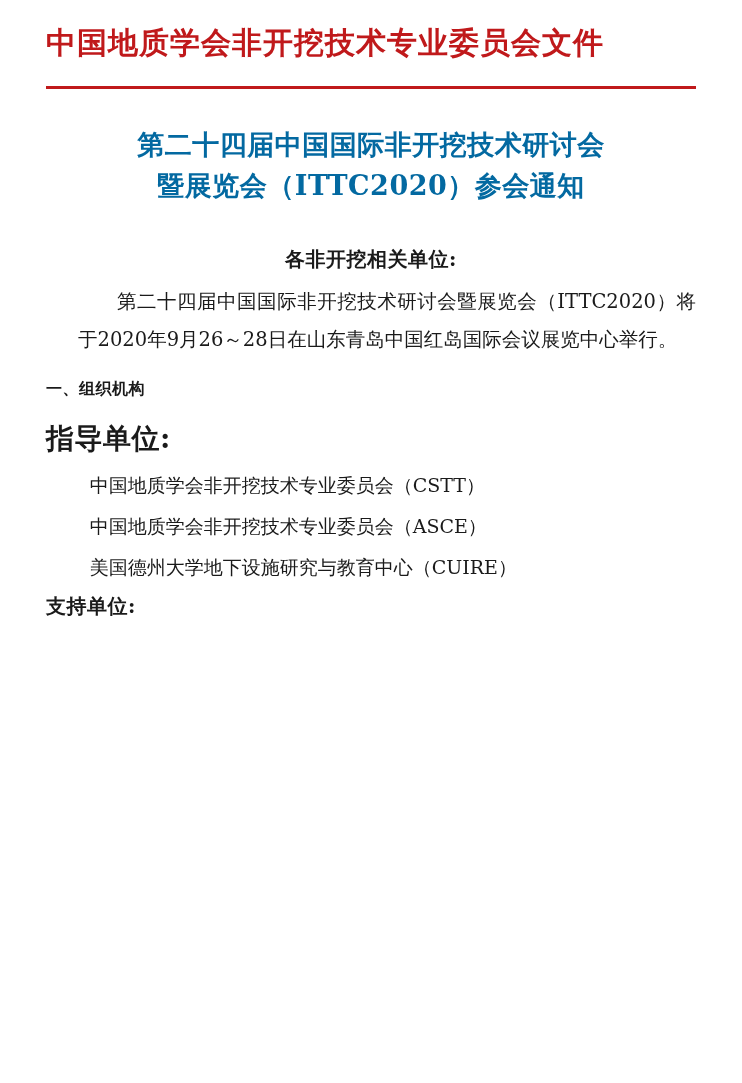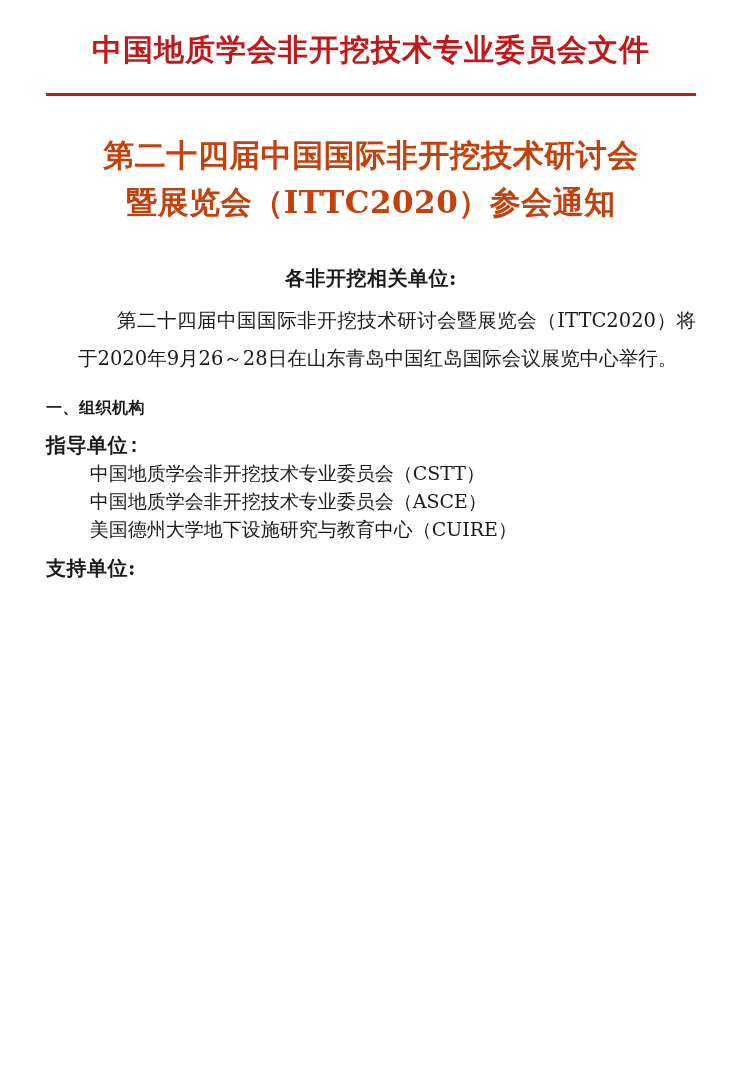--- a/index.html
+++ b/index.html
@@ -15,45 +15,44 @@
     overflow: hidden;
   }
   .page {
     position: relative;
     width: 742px;
     height: 1083px;
     box-sizing: border-box;
     padding: 0 46px;
   }
   .masthead {
-    text-align: center;
     color: #c0191b;
     font-family: "DejaVu Serif", "Liberation Serif", serif;
     font-weight: bold;
     font-size: 30px;
     letter-spacing: 1px;
-    padding-top: 33px;
+    padding-top: 26px;
     line-height: 1.1;
     white-space: nowrap;
   }
   .masthead-rule {
     margin-top: 27px;
     height: 3px;
     background: #c0191b;
     border: none;
   }
   .doc-title {
     text-align: center;
-    font-size: 31px;
+    font-size: 27px;
     font-weight: bold;
     letter-spacing: 0.5px;
     line-height: 1.5;
     margin-top: 36px;
     padding: 0 8px;
-    color: #c2410c;
+    color: #0369a1;
   }
   .doc-title .line {
     display: block;
     white-space: nowrap;
   }
   .salutation {
     font-size: 20px;
     font-weight: bold;
     margin-top: 40px;
     letter-spacing: 0.5px;
@@ -71,29 +70,28 @@
     text-indent: 2em;
     margin-left: 32px;
   }
   .section-h {
     font-size: 16px;
     font-weight: bold;
     margin-top: 12px;
     letter-spacing: 0.5px;
   }
   .sub-h {
-    font-size: 20px;
+    font-size: 28px;
     font-weight: bold;
-    margin-top: 13px;
+    margin-top: 20px;
     letter-spacing: 0.5px;
-    font-family: Liberation Mono, monospace;
   }
   .org-item {
     font-size: 19px;
-    margin-top: 2px;
+    margin-top: 15px;
     padding-left: 2.3em;
     letter-spacing: 0px;
   }
   .org-list {
     margin-top: 2px;
   }
   .tail-h {
     font-size: 20px;
     font-weight: bold;
     margin-top: 12px;

